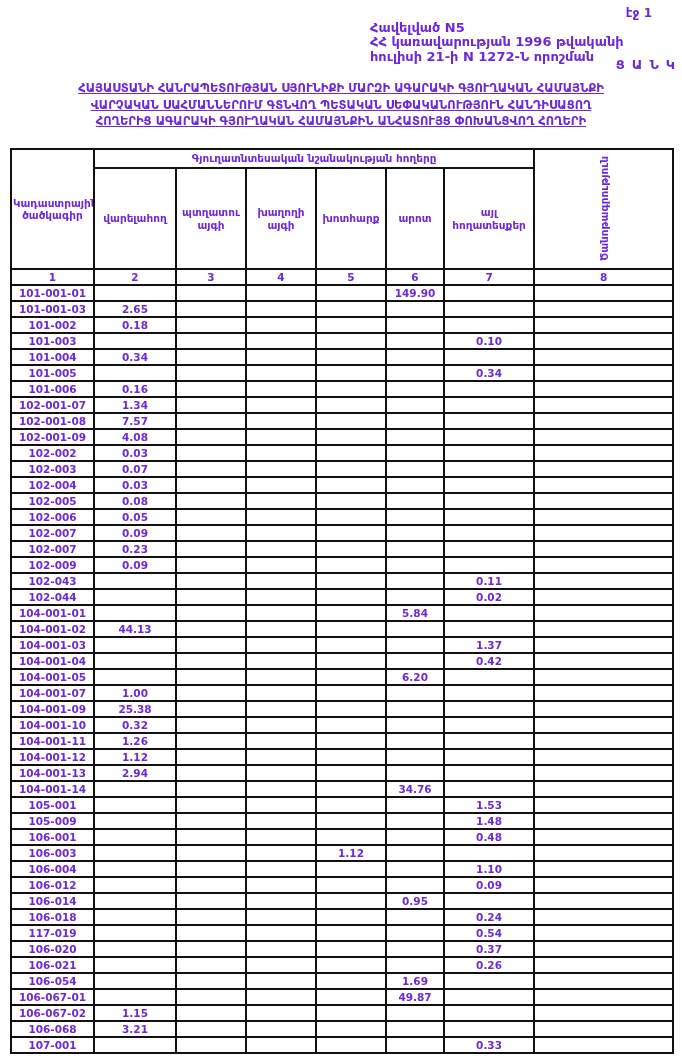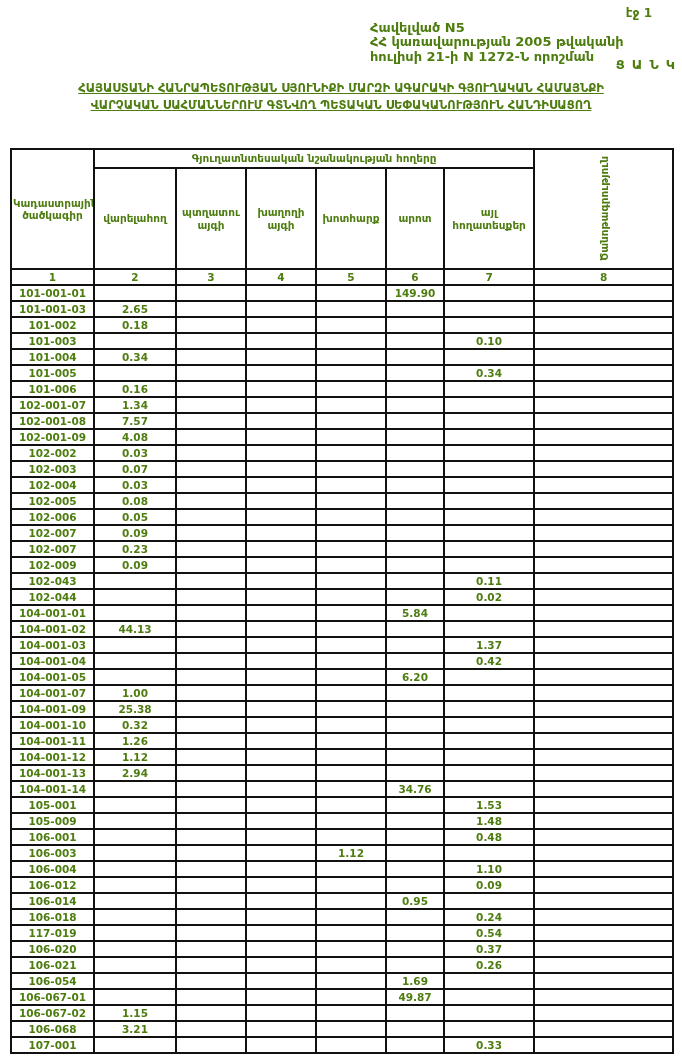--- a/index.html
+++ b/index.html
@@ -5,21 +5,21 @@
   * { box-sizing: border-box; margin: 0; padding: 0; }
   html, body {
     background: #e8e8e8;
     font-family: "DejaVu Sans", "Liberation Sans", sans-serif;
   }
   .page {
     position: relative;
     width: 682px;
     height: 1059px;
     background: #ffffff;
-    color: #4d7c0f;
+    color: #6d28d9;
     overflow: hidden;
   }
   .page-number {
     position: absolute;
     top: 6px;
     right: 30px;
     font-size: 12px;
     font-weight: bold;
   }
   .appendix-block {
@@ -91,29 +91,30 @@
 </style>
 </head>
 <body>
 
 <div class="page">
 
   <div class="page-number">էջ 1</div>
 
   <div class="appendix-block">
     <div>Հավելված N5</div>
-    <div>ՀՀ կառավարության 2005 թվականի</div>
+    <div>ՀՀ կառավարության 1996 թվականի</div>
     <div>հուլիսի 21-ի N 1272-Ն որոշման</div>
   </div>
 
   <div class="doc-title">ՑԱՆԿ</div>
 
   <div class="doc-subtitle">
     <div>ՀԱՅԱՍՏԱՆԻ ՀԱՆՐԱՊԵՏՈՒԹՅԱՆ ՍՅՈՒՆԻՔԻ ՄԱՐԶԻ ԱԳԱՐԱԿԻ ԳՅՈՒՂԱԿԱՆ ՀԱՄԱՅՆՔԻ</div>
     <div>ՎԱՐՉԱԿԱՆ ՍԱՀՄԱՆՆԵՐՈՒՄ ԳՏՆՎՈՂ ՊԵՏԱԿԱՆ ՍԵՓԱԿԱՆՈՒԹՅՈՒՆ ՀԱՆԴԻՍԱՑՈՂ</div>
+    <div>ՀՈՂԵՐԻՑ ԱԳԱՐԱԿԻ ԳՅՈՒՂԱԿԱՆ ՀԱՄԱՅՆՔԻՆ ԱՆՀԱՏՈՒՅՑ ՓՈԽԱՆՑՎՈՂ  ՀՈՂԵՐԻ</div>
   </div>
 
   <table class="land-table">
     <colgroup>
       <col style="width:83px">
       <col style="width:82px">
       <col style="width:70px">
       <col style="width:70px">
       <col style="width:70px">
       <col style="width:58px">

